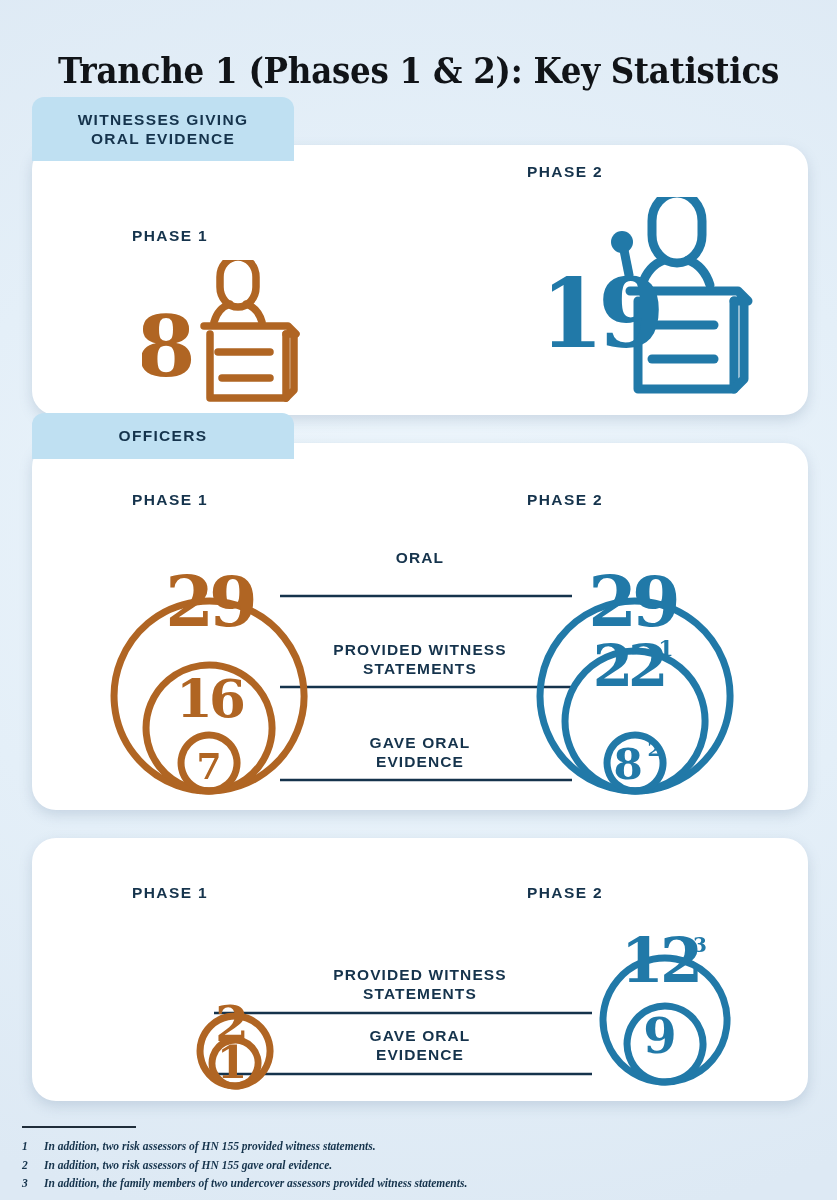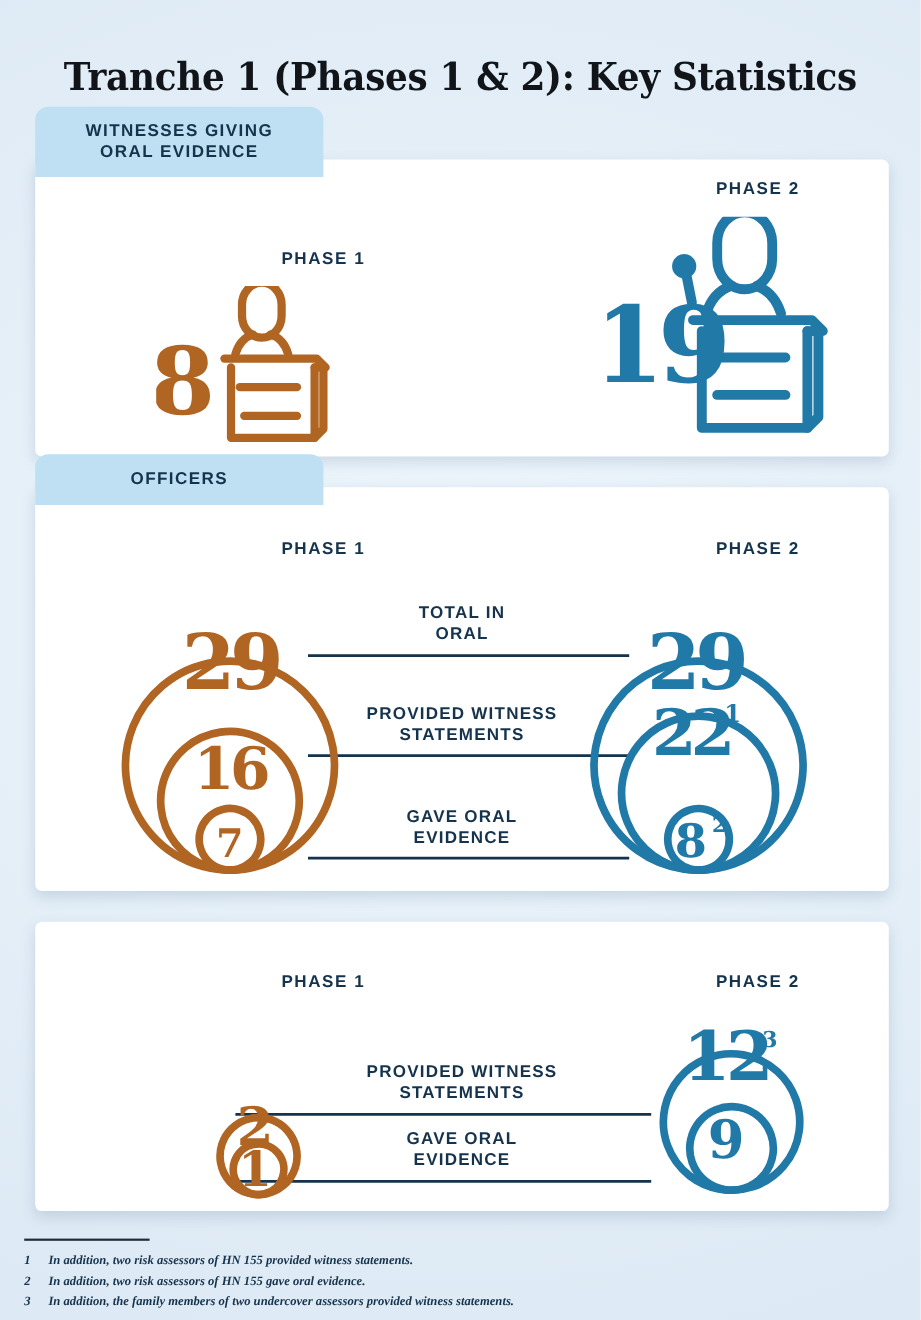--- a/index.html
+++ b/index.html
@@ -28,21 +28,21 @@
     margin: 0;
     transform: scaleX(0.93);
   }
 
   
   .card {
     position: absolute;
     left: 32px;
     width: 776px;
     background: #ffffff;
-    border-radius: 6px;
+    border-radius: 24px;
     box-shadow: 0 5px 13px rgba(90,120,150,0.22);
   }
   #card-witnesses { top: 145px; height: 270px; }
   #card-officers  { top: 443px; height: 367px; }
   #card-civilians { top: 838px; height: 263px; }
 
   .card-tab {
     position: absolute;
     top: -30px;
     left: 0;
@@ -65,21 +65,21 @@
     color: #15334c;
     line-height: 1.25;
   }
 
   .phase-label {
     position: absolute;
     font-size: 15.5px;
     font-weight: bold;
     letter-spacing: 1.4px;
     color: #15334c;
-    text-align: right;
+    text-align: left;
     width: 200px;
   }
 
   .svg-holder { position: absolute; }
 
   
   .mid-label {
     position: absolute;
     width: 250px;
     text-align: center;
@@ -181,21 +181,20 @@
 <div class="card" id="card-officers">
 
   <div class="card-tab">
     <div class="card-tab-label">OFFICERS</div>
   </div>
 
   <div class="phase-label" style="left:100px; top:48px;">PHASE 1</div>
   <div class="phase-label" style="left:495px; top:48px;">PHASE 2</div>
 
   <div class="mid-label" style="left:263px; top:106px;">
-    <div>TOTAL IN</div>
     <div>ORAL</div>
   </div>
   <div class="mid-label" style="left:263px; top:198px;">
     <div>PROVIDED WITNESS</div>
     <div>STATEMENTS</div>
   </div>
   <div class="mid-label" style="left:263px; top:291px;">
     <div>GAVE ORAL</div>
     <div>EVIDENCE</div>
   </div>

